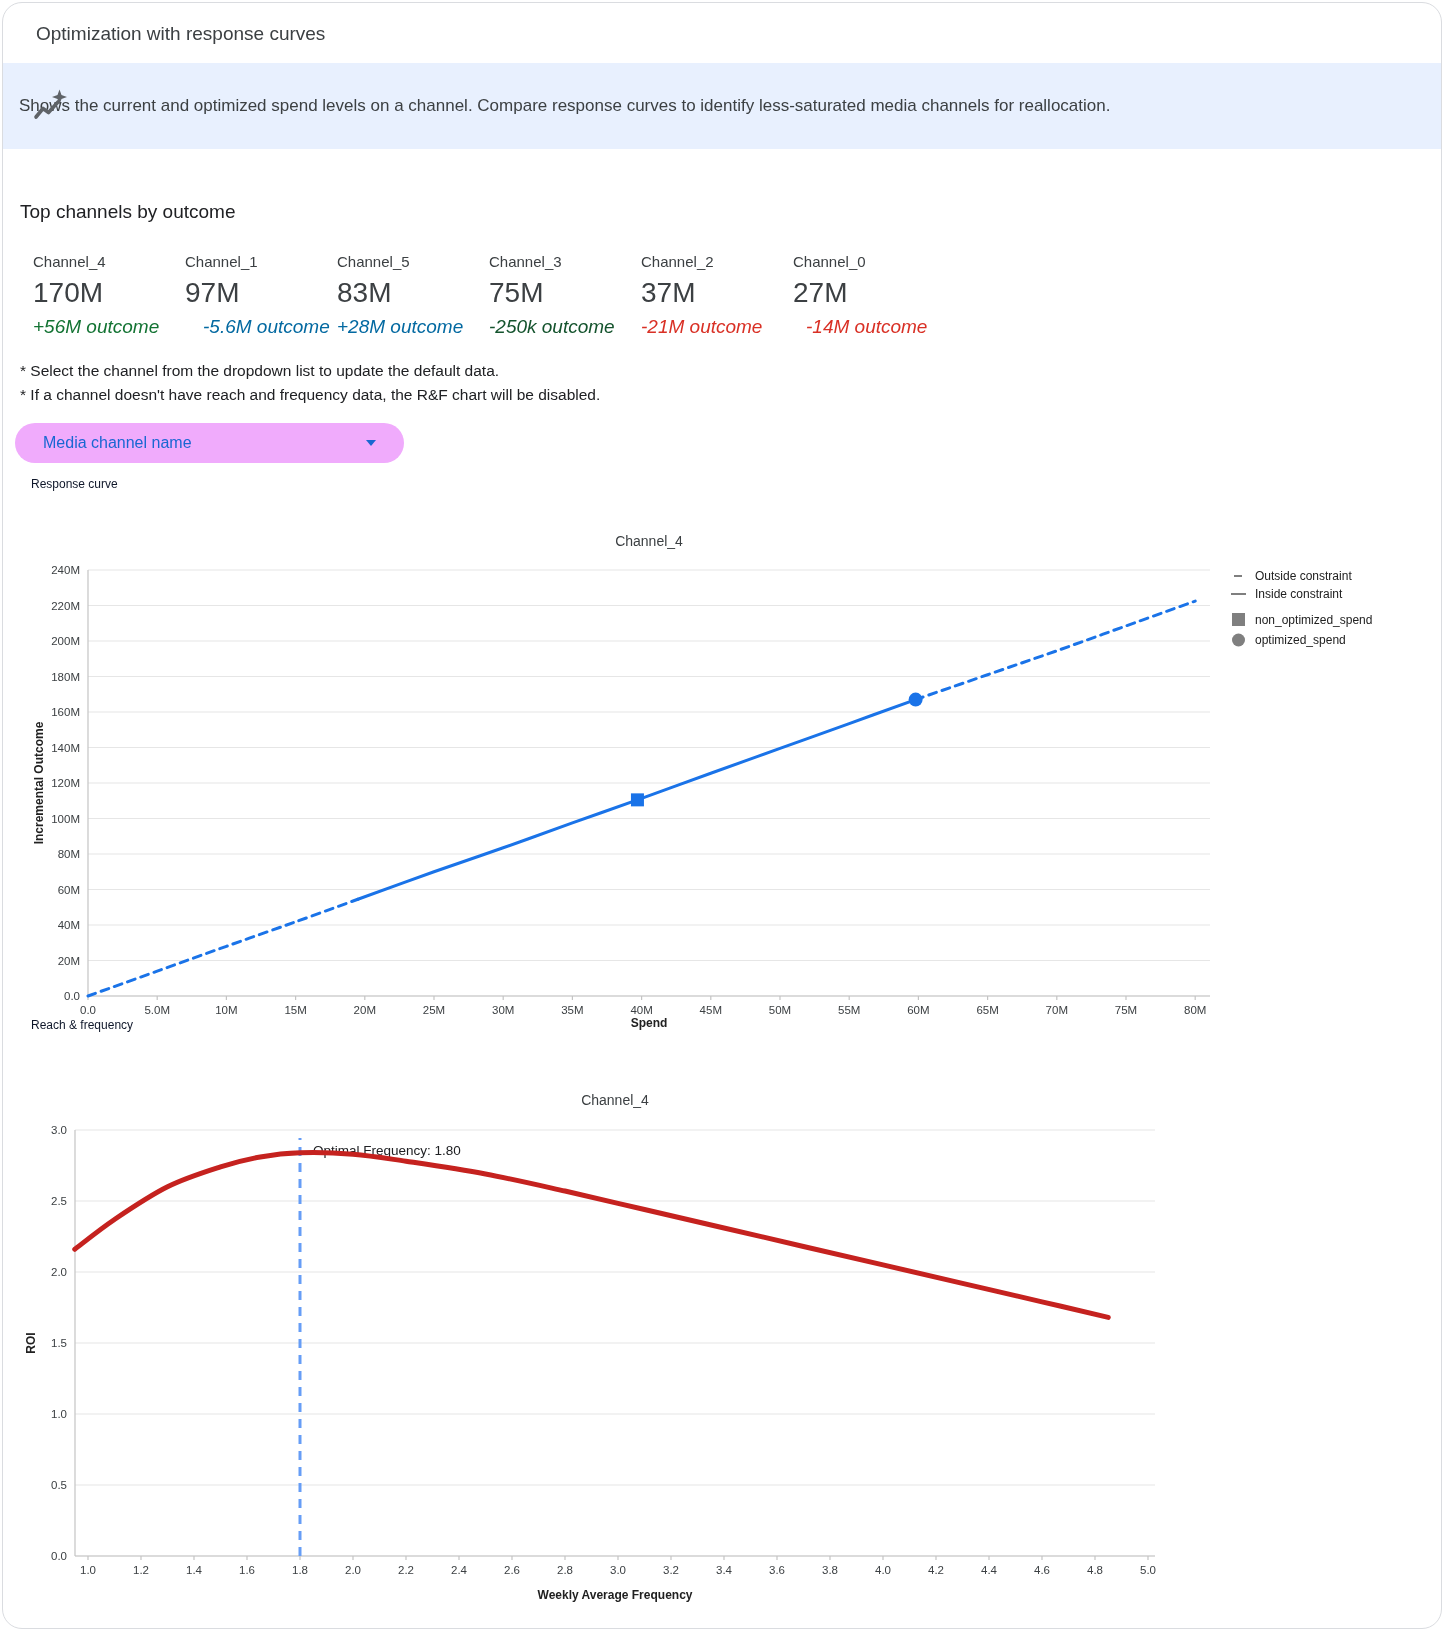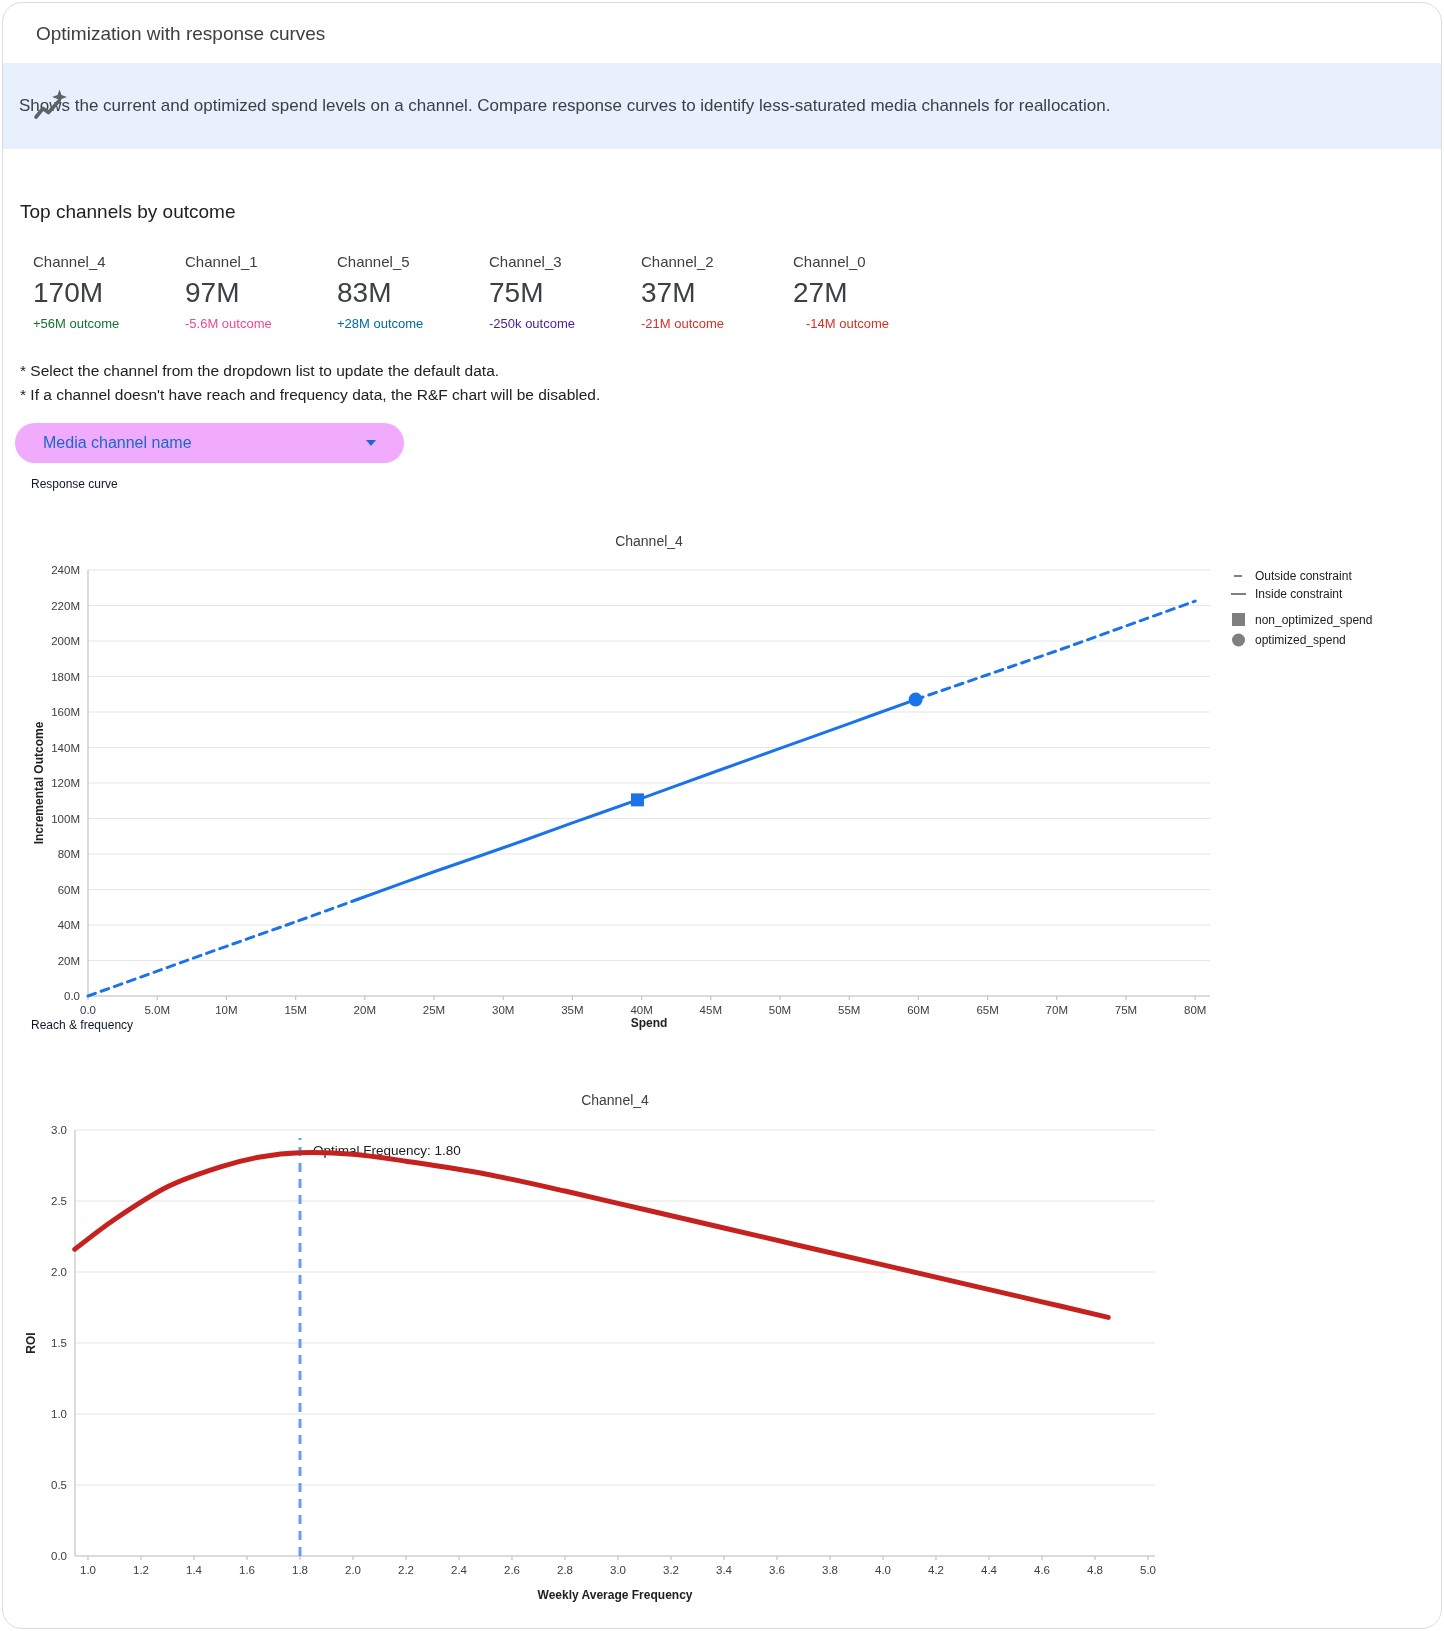--- a/index.html
+++ b/index.html
@@ -7,21 +7,21 @@
   .card{position:absolute;left:2px;top:2px;width:1438px;height:1625px;border:1px solid #dadce0;border-radius:20px;background:#fff;overflow:hidden;}
   .page-title{position:absolute;left:33px;top:20px;font-size:19px;color:#3c4043;}
   .banner{position:absolute;left:0;top:60px;width:100%;height:86px;background:#e8f0fe;display:flex;align-items:center;}
   .banner .icon{margin-left:27px;width:40px;height:40px;flex:0 0 auto;}
   .banner .btext{margin-left:16px;font-size:17px;color:#3c4043;}
   .sec-heading{position:absolute;left:17px;top:198px;font-size:19px;color:#202124;}
   .channels-row{position:absolute;left:30px;top:250px;display:flex;}
   .chan{width:152px;}
   .chan .cname{font-size:15px;color:#3c4043;margin-bottom:7px;}
   .chan .cval{font-size:28px;color:#3c4043;margin-bottom:7px;}
-  .chan .cout{font-size:13px;}
+  .chan .cout{font-size:19px;font-style:italic;}
   .notes{position:absolute;left:17px;top:356px;font-size:15.5px;color:#202124;line-height:24px;}
   .pill{position:absolute;left:12px;top:420px;width:389px;height:40px;border-radius:20px;background:#f0abfc;display:flex;align-items:center;cursor:pointer;}
   .pill .plabel{margin-left:28px;font-size:16px;color:#1967d2;}
   .pill .arrow{position:absolute;right:28px;top:17px;width:0;height:0;border-left:5px solid transparent;border-right:5px solid transparent;border-top:6px solid #1967d2;}
   .chart-heading{position:absolute;left:28px;font-size:12px;color:#0f172a;}
   #rc-heading{top:474px;}
   #rf-heading{top:1015px;}
   svg{position:absolute;left:0;}
   #rc-svg{top:503px;}
   #rf-svg{top:1040px;}
@@ -46,31 +46,31 @@
 
   <div class="channels-row">
       <div class="chan">
         <div class="cname">Channel_4</div>
         <div class="cval">170M</div>
         <div class="cout" style="color: rgb(19, 115, 51);">+56M outcome</div>
       </div>
       <div class="chan">
         <div class="cname">Channel_1</div>
         <div class="cval">97M</div>
-        <div class="cout" style="color: #ec4899;">-5.6M outcome</div>
+        <div class="cout" style="color: #0369a1; margin-left: 18px;">-5.6M outcome</div>
       </div>
       <div class="chan">
         <div class="cname">Channel_5</div>
         <div class="cval">83M</div>
         <div class="cout" style="color: #0369a1;">+28M outcome</div>
       </div>
       <div class="chan">
         <div class="cname">Channel_3</div>
         <div class="cval">75M</div>
-        <div class="cout" style="color: #4c1d95;">-250k outcome</div>
+        <div class="cout" style="color: #14532d;">-250k outcome</div>
       </div>
       <div class="chan">
         <div class="cname">Channel_2</div>
         <div class="cval">37M</div>
         <div class="cout" style="color: rgb(217, 48, 37);">-21M outcome</div>
       </div>
       <div class="chan">
         <div class="cname">Channel_0</div>
         <div class="cval">27M</div>
         <div class="cout" style="color: rgb(217, 48, 37); margin-left: 13px;">-14M outcome</div>

